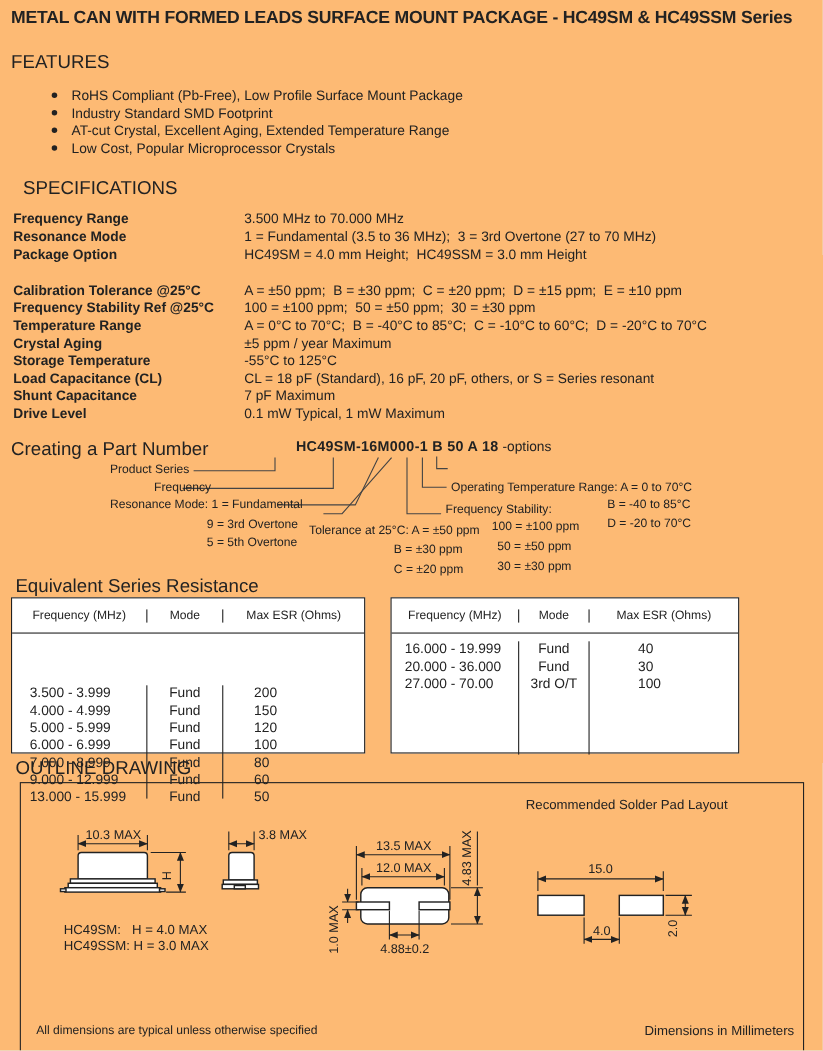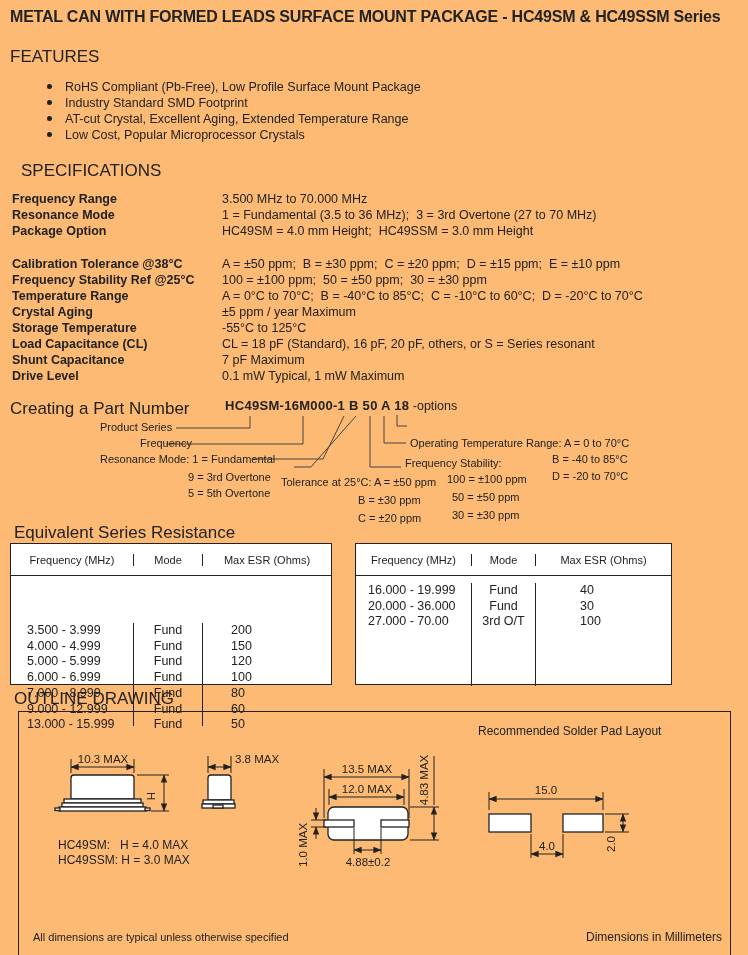--- a/index.html
+++ b/index.html
@@ -6,21 +6,21 @@
   .page{position:relative;width:748px;height:955px;background:#fdba74;
         font-family:"Liberation Sans",sans-serif;color:#222;overflow:hidden;}
   .abs{position:absolute;}
   .title{font-size:16px;font-weight:bold;letter-spacing:-0.2px;white-space:nowrap;}
   .h1{font-size:17px;font-weight:normal;}
   .feat{line-height:16px;font-size:12.5px;white-space:nowrap;}
   .dot{display:inline-block;width:5px;height:5px;border-radius:50%;background:#222;
        margin-right:13px;margin-bottom:2px;}
   .specrow{line-height:16px;font-size:12.5px;white-space:pre;}
   .specrow .lab{display:inline-block;width:210px;font-weight:bold;}
-  .pn-ex{font-size:13px;font-weight:bold;white-space:pre;letter-spacing:0.3px;}
+  .pn-ex{font-size:13px;font-weight:bold;white-space:pre;letter-spacing:0.3px;margin-left:44px;}
   .pn-sufx{font-size:12.5px;font-weight:normal;letter-spacing:0px;}
   .pn-lab{position:absolute;font-size:11px;white-space:pre;line-height:12px;}
   .tbl{position:absolute;border:1.5px solid #222;box-sizing:border-box;background:#fff;}
   .tbl .hdr{display:flex;height:31px;border-bottom:1.5px solid #222;align-items:center;
             font-size:11px;}
   .tbl .bdy{display:flex;padding-top:7px;font-size:12.5px;}
   .c{box-sizing:border-box;}
   .hdr .c{text-align:center;}
   .colstack div{line-height:15.7px;white-space:pre;}
   .t1 .c1{width:123px;border-right:1.5px solid #222;}
@@ -61,21 +61,21 @@
 
   <div class="abs h1" style="left:2px;top:161px;margin-left:19px;">SPECIFICATIONS</div>
 
   <div class="abs" style="left:12px;top:191px;">
     <div class="specrow"><span class="lab">Frequency Range</span><span>3.500 MHz to 70.000 MHz</span></div>
     <div class="specrow"><span class="lab">Resonance Mode</span><span>1 = Fundamental (3.5 to 36 MHz);  3 = 3rd Overtone (27 to 70 MHz)</span></div>
     <div class="specrow"><span class="lab">Package Option</span><span>HC49SM = 4.0 mm Height;  HC49SSM = 3.0 mm Height</span></div>
   </div>
 
   <div class="abs" style="left:12px;top:256px;">
-    <div class="specrow"><span class="lab">Calibration Tolerance @38°C</span><span>A = ±50 ppm;  B = ±30 ppm;  C = ±20 ppm;  D = ±15 ppm;  E = ±10 ppm</span></div>
+    <div class="specrow"><span class="lab">Calibration Tolerance @25°C</span><span>A = ±50 ppm;  B = ±30 ppm;  C = ±20 ppm;  D = ±15 ppm;  E = ±10 ppm</span></div>
     <div class="specrow"><span class="lab">Frequency Stability Ref @25°C</span><span>100 = ±100 ppm;  50 = ±50 ppm;  30 = ±30 ppm</span></div>
     <div class="specrow"><span class="lab">Temperature Range</span><span>A = 0°C to 70°C;  B = -40°C to 85°C;  C = -10°C to 60°C;  D = -20°C to 70°C</span></div>
     <div class="specrow"><span class="lab">Crystal Aging</span><span>±5 ppm / year Maximum</span></div>
     <div class="specrow"><span class="lab">Storage Temperature</span><span>-55°C to 125°C</span></div>
     <div class="specrow"><span class="lab">Load Capacitance (CL)</span><span>CL = 18 pF (Standard), 16 pF, 20 pF, others, or S = Series resonant</span></div>
     <div class="specrow"><span class="lab">Shunt Capacitance</span><span>7 pF Maximum</span></div>
     <div class="specrow"><span class="lab">Drive Level</span><span>0.1 mW Typical, 1 mW Maximum</span></div>
   </div>
 
   <div class="abs h1" style="left:10px;top:399px;">Creating a Part Number</div>

